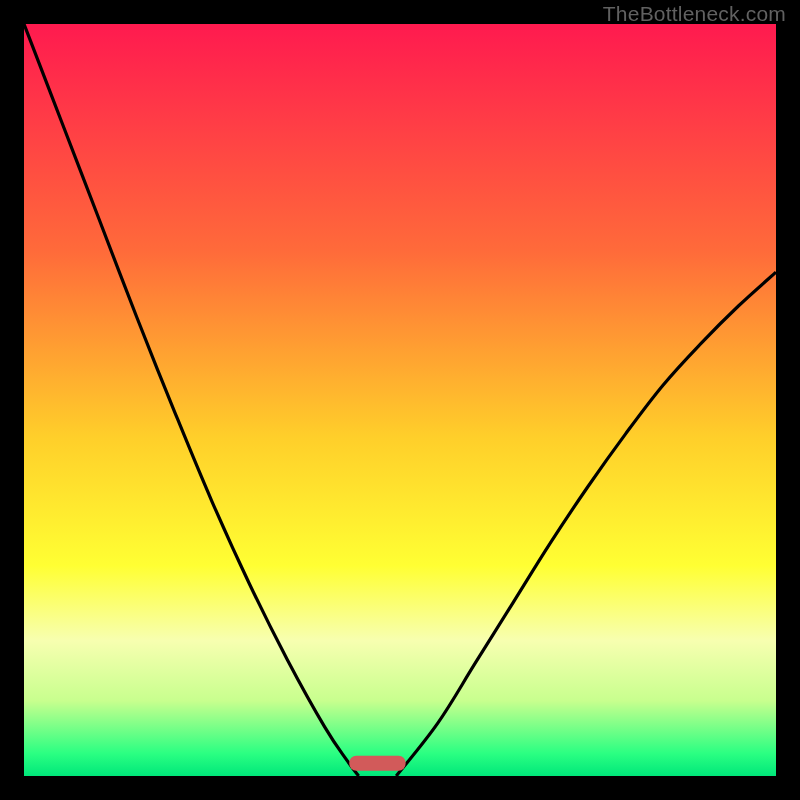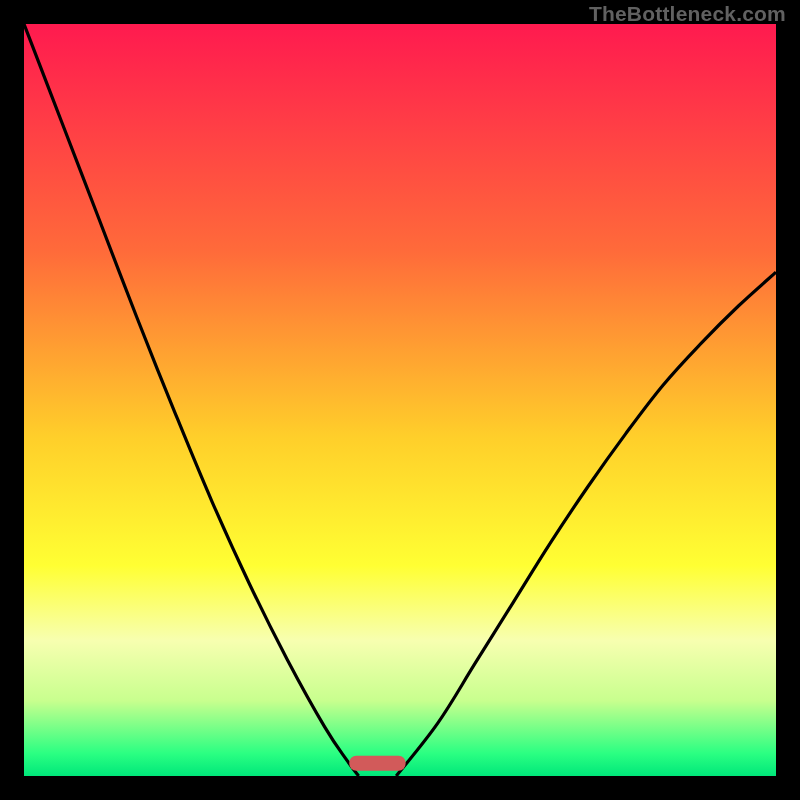--- a/index.html
+++ b/index.html
@@ -25,21 +25,21 @@
     top: 0;
     width: 752px;
     height: 752px;
   }
   .watermark {
     position: absolute;
     top: 2px;
     right: 14px;
     color: #616161;
     font-size: 21px;
-    font-weight: 700;
+    font-weight: 400;
     letter-spacing: 0.2px;
   }
 </style>
 </head>
 <body>
 
 <div class="frame">
   <svg class="plot" viewBox="0 0 752 752" preserveAspectRatio="none">
     <defs>
       <linearGradient id="bg-grad" x1="0" y1="0" x2="0" y2="1">

